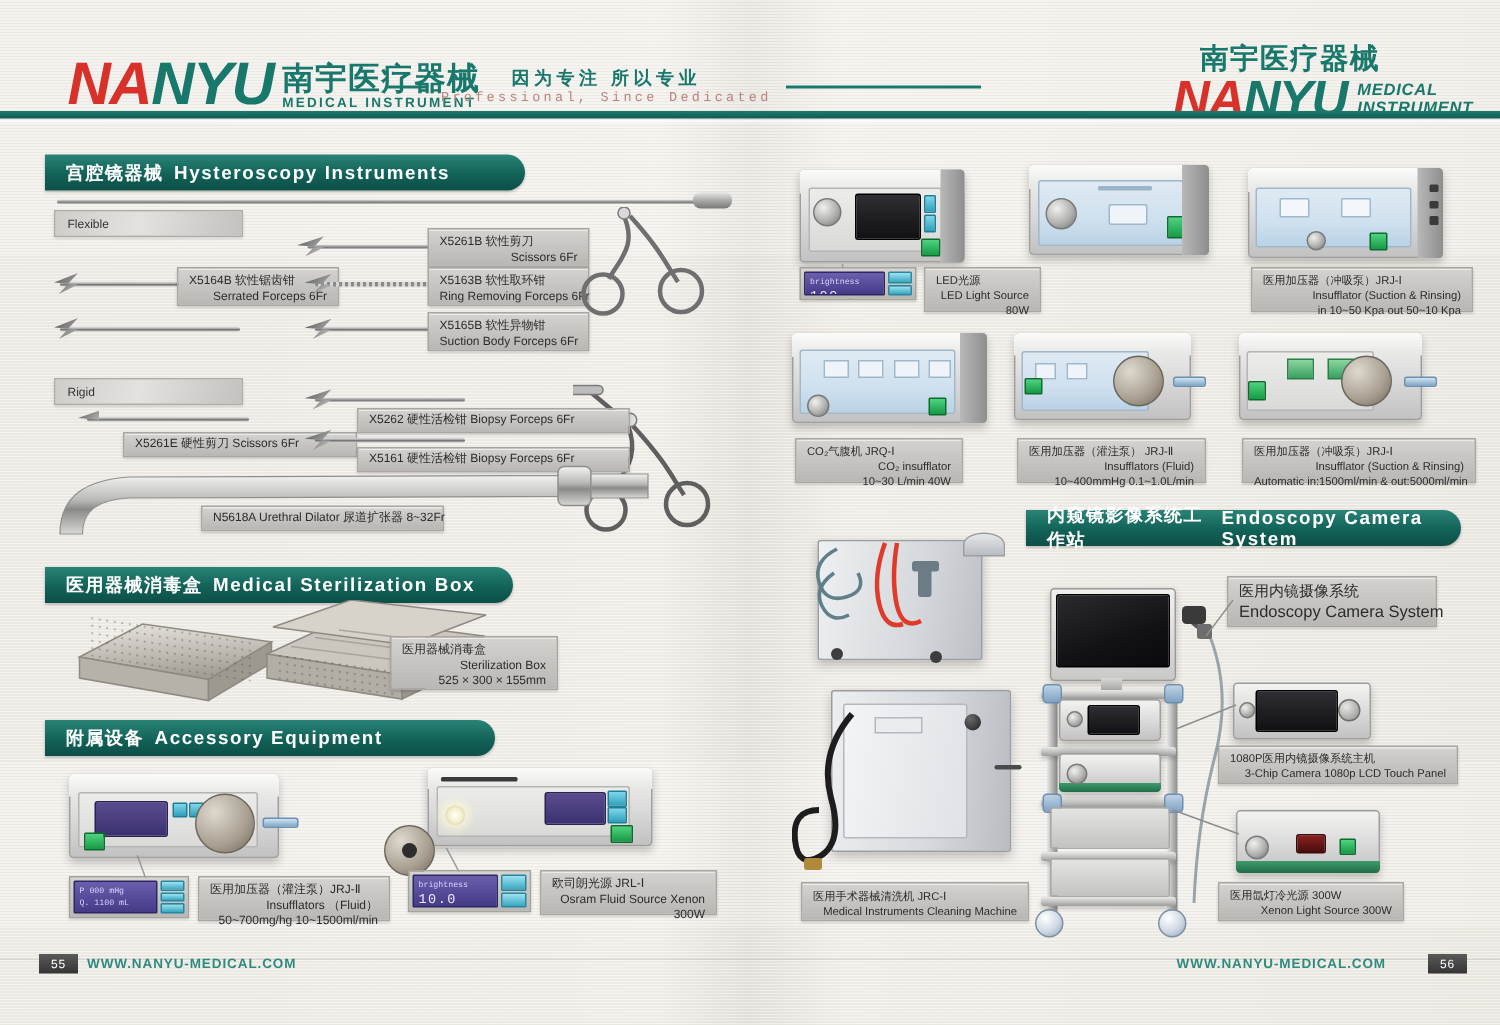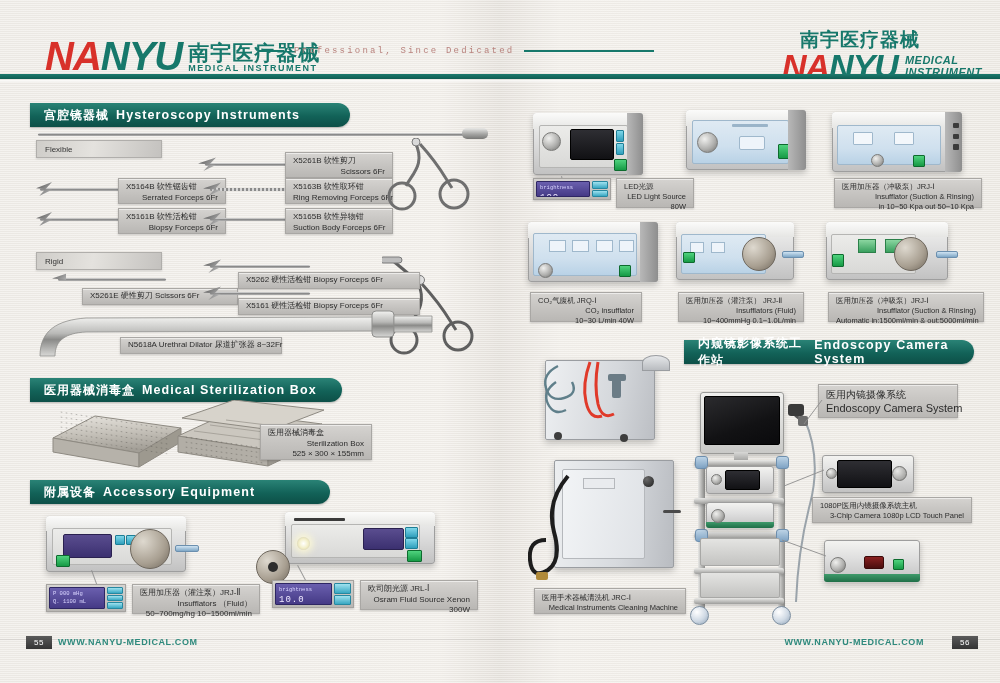--- a/index.html
+++ b/index.html
@@ -162,20 +162,21 @@
         <div style="padding-bottom:2px;">
           <div class="cn-brand">南宇医疗器械</div>
           <div class="cn-sub">MEDICAL  INSTRUMENT</div>
         </div>
       </div>
     </div>
 
     <div class="slogan-wrap">
       <div class="slog-dash"></div>
       <div class="slog-txt">
+        <div class="slog-cn">因为专注  所以专业</div>
         <div class="slog-en">Professional, Since Dedicated</div>
       </div>
       <div class="slog-dash long"></div>
     </div>
 
     <div class="logo-r">
       <div class="stack">
         <div class="cn-brand" style="font-size:19px;margin-left:18px;">南宇医疗器械</div>
         <div class="line2">
           <div class="nanyu-word" style="font-size:34px;"><span class="n1">NA</span><span class="n2">NYU</span></div>
@@ -204,24 +205,20 @@
 
   <div class="longrod" style="left:40px;top:188px;width:120px;"></div>
   <div style="position:absolute;left:36px;top:182px;width:16px;height:14px;background:linear-gradient(135deg,#555,#bbb);clip-path:polygon(100% 0,0 45%,100% 55%,20% 100%);"></div>
   <div class="cap" style="left:118px;top:178px;width:108px;height:26px;">
     <div class="c">X5164B 软性锯齿钳</div>
     <div class="e">Serrated Forceps 6Fr</div>
   </div>
 
   <div class="longrod" style="left:40px;top:218px;width:120px;"></div>
   <div style="position:absolute;left:36px;top:212px;width:16px;height:14px;background:linear-gradient(135deg,#555,#bbb);clip-path:polygon(100% 0,0 45%,100% 55%,20% 100%);"></div>
-  <div class="cap" style="left:118px;top:208px;width:108px;height:26px;">
-    <div class="c">X5161B 软性活检钳</div>
-    <div class="e">Biopsy Forceps 6Fr</div>
-  </div>
 
   <div class="longrod" style="left:205px;top:163px;width:92px;"></div>
   <div style="position:absolute;left:198px;top:156px;width:18px;height:15px;background:linear-gradient(135deg,#4c4c4c,#c9c9c9);clip-path:polygon(100% 10%,0 50%,100% 60%,30% 100%);"></div>
   <div class="cap" style="left:285px;top:152px;width:108px;height:26px;">
     <div class="c">X5261B 软性剪刀</div>
     <div class="e">Scissors 6Fr</div>
   </div>
 
   <div class="longrod" style="left:210px;top:188px;width:88px;background:repeating-linear-gradient(90deg,#8a8a8a 0 2px,#d6d6d6 2px 4px);"></div>
   <div style="position:absolute;left:203px;top:181px;width:18px;height:15px;background:linear-gradient(135deg,#4c4c4c,#c9c9c9);clip-path:polygon(100% 10%,0 50%,100% 60%,30% 100%);"></div>
@@ -286,21 +283,21 @@
         <stop offset="0%" stop-color="#f2f2f0"></stop>
           <stop offset="42%" stop-color="#b9b9b7"></stop>
         <stop offset="58%" stop-color="#8a8a88"></stop>
           <stop offset="100%" stop-color="#d8d8d6"></stop>
       </linearGradient>
     </defs>
     <path d="M12 56 C12 30, 30 20, 58 18 L352 17 L352 31 L58 32 C38 33, 27 40, 27 56 Z" fill="url(#gmetal)" stroke="#8f8f8d" stroke-width="0.8"></path>
     <rect x="344" y="11" width="22" height="26" rx="4" fill="url(#gmetal)" stroke="#8f8f8d"></rect>
     <path d="M366 16 L404 16 L404 32 L366 32 Z" fill="url(#gmetal)" stroke="#8f8f8d" stroke-width="0.8"></path>
   </svg>
-  <div class="cap one" style="left:120px;top:337px;width:162px;height:17px;">
+  <div class="cap one" style="left:134px;top:337px;width:162px;height:17px;">
     <div class="c">N5618A Urethral Dilator 尿道扩张器 8~32Fr</div>
   </div>
 
   <div class="sec" style="left:30px;top:378px;width:312px;">
     <span class="cn">医用器械消毒盒</span>
     <span class="en">Medical Sterilization Box</span>
   </div>
 
   <div class="sbox" style="left:45px;top:410px;width:140px;height:62px;">
     <svg width="140" height="62">
@@ -616,20 +613,24 @@
     <div class="e">3-Chip Camera 1080p LCD Touch Panel</div>
   </div>
 
   <div class="dev" style="left:824px;top:540px;width:96px;height:42px;">
     <div class="body"></div>
     <div style="position:absolute;left:0;right:0;bottom:0;height:20%;background:linear-gradient(180deg,#3f9a6b,#1f6e47);border-radius:0 0 3px 3px;"></div>
     <div class="knob" style="left:6%;top:40%;width:14px;height:14px;"></div>
     <div class="scr" style="left:42%;top:38%;width:18%;height:26%;background:linear-gradient(180deg,#8a2020,#4a0e0e);border-color:#3a0a0a;"></div>
     <div class="btn-g" style="left:72%;top:46%;width:9%;height:20%;"></div>
   </div>
+  <div class="cap sm" style="left:812px;top:588px;width:124px;height:26px;">
+    <div class="c">医用氙灯冷光源 300W</div>
+    <div class="e">Xenon Light Source 300W</div>
+  </div>
 
   <svg style="position:absolute;left:780px;top:400px;width:200px;height:220px;">
     <g stroke="#8d8d8d" stroke-width="0.9" fill="none">
       <path d="M24 24 L42 0"></path>
       <path d="M4 86 L44 70"></path>
       <path d="M2 140 L46 156"></path>
     </g>
   </svg>
 
   <div class="foot">

